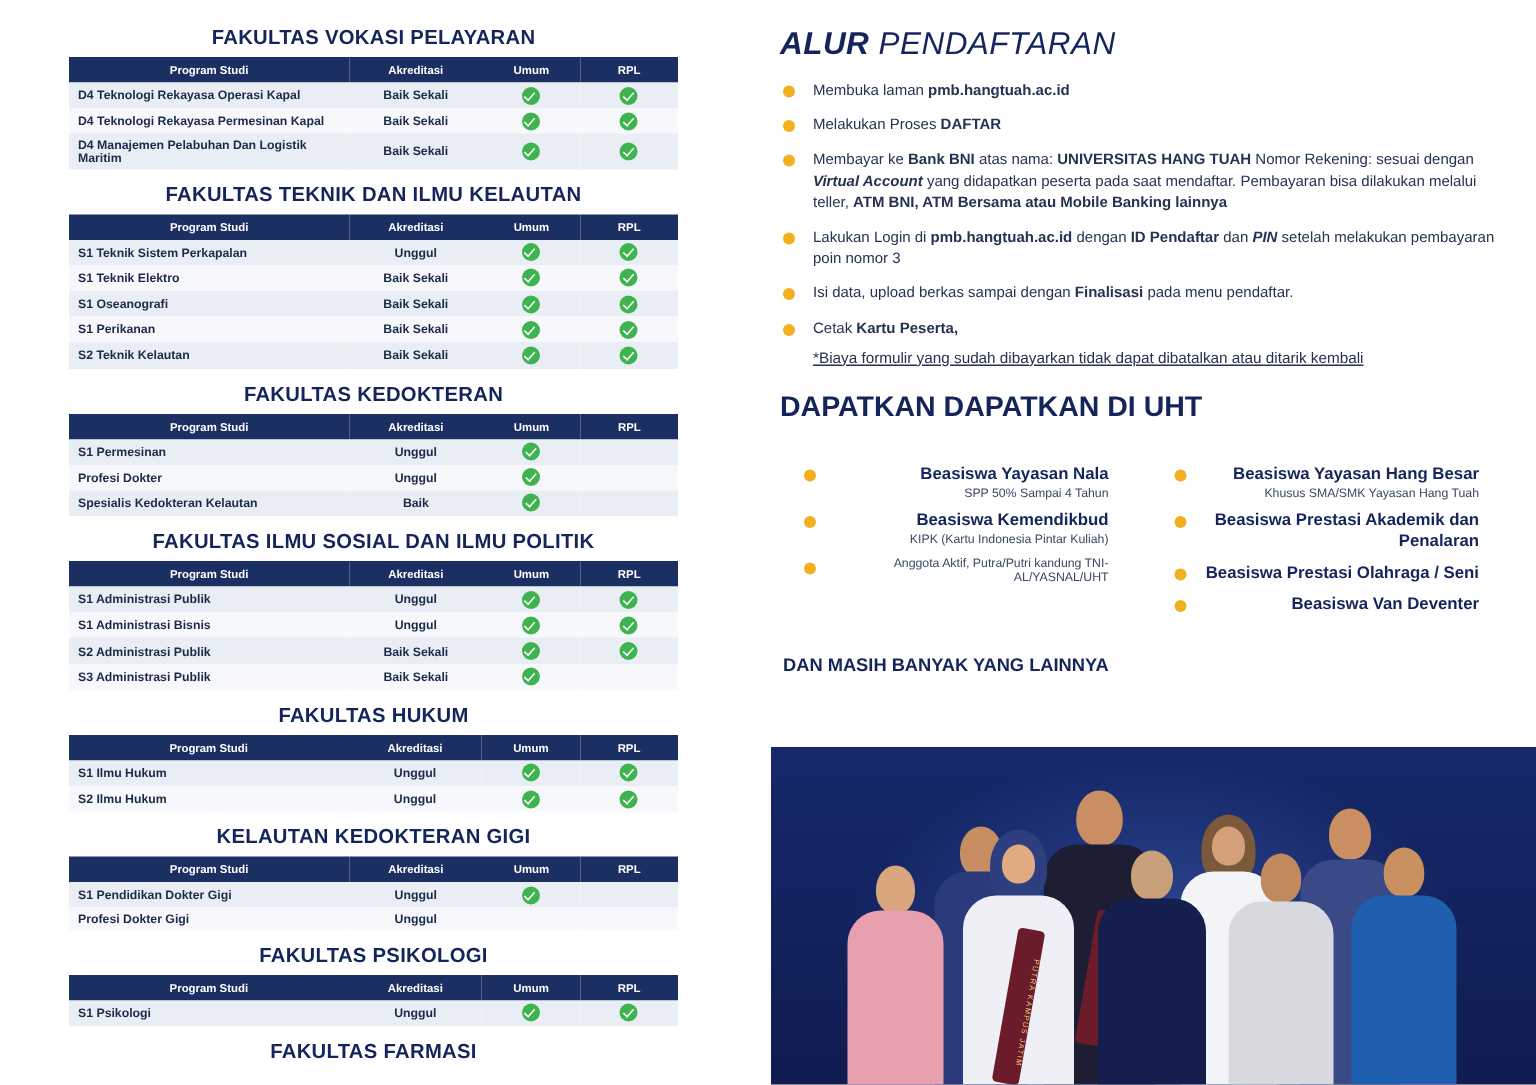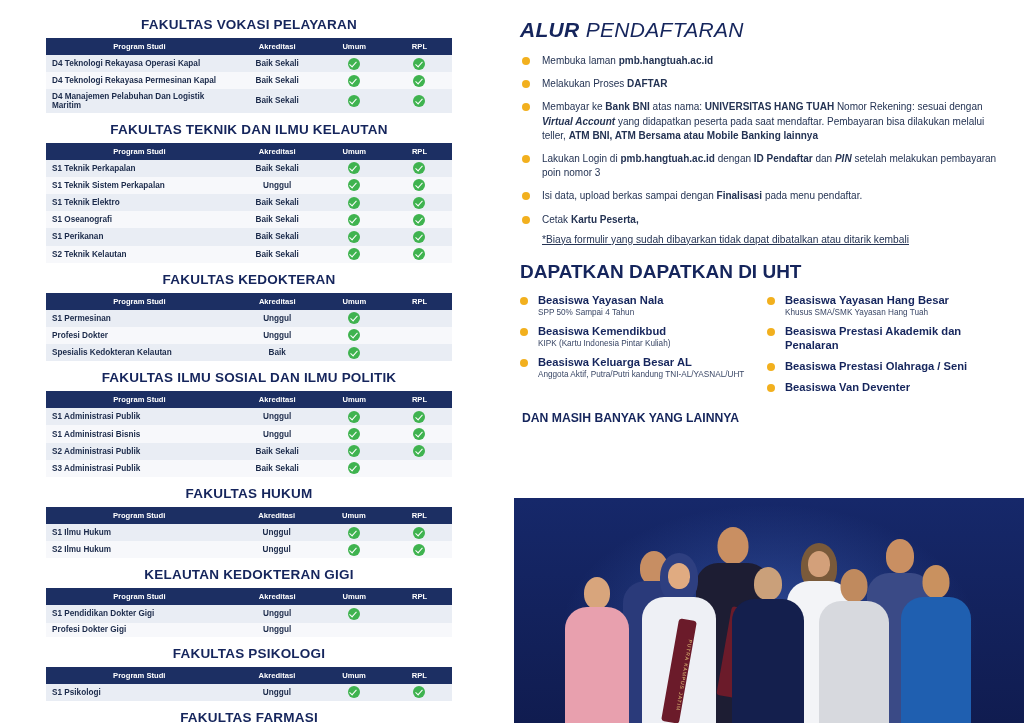--- a/index.html
+++ b/index.html
@@ -82,21 +82,21 @@
   .bi{font-weight:bold;font-style:italic;}
   .note{
     font-size:10.2px;color:#243353;margin:-2px 0 0 22px;text-decoration:underline;
   }
 
   .schol-head{
     font-size:19px;font-weight:bold;color:#15255c;margin:16px 0 10px 0;
   }
   .schol-cols{display:flex;gap:12px;}
   .schol-col{flex:1;}
-  ul.schol{list-style:none;margin:0;padding:0;}
+  ul.schol{list-style:none;margin:16px;padding:0;text-align:right;}
   ul.schol li{
     position:relative;padding-left:18px;margin-bottom:7px;
   }
   ul.schol li:before{
     content:"";position:absolute;left:0;top:4px;width:8px;height:8px;
     border-radius:50%;background:#f2b01e;
   }
   .s-title{font-size:11.2px;font-weight:bold;color:#15255c;display:block;line-height:1.25;}
   .s-sub{font-size:8.2px;color:#3a4766;display:block;margin-top:1px;}
   .more{
@@ -168,26 +168,20 @@
           <thead>
             <tr>
               <th class="ps">Program Studi</th>
               <th class="ak">Akreditasi</th>
               <th class="um">Umum</th>
               <th class="rp">RPL</th>
             </tr>
           </thead>
           <tbody>
             <tr>
-              <td class="ps">S1 Teknik Perkapalan</td>
-              <td class="ak">Baik Sekali</td>
-              <td class="um"><span class="tick"></span></td>
-              <td class="rp"><span class="tick"></span></td>
-            </tr>
-            <tr>
               <td class="ps">S1 Teknik Sistem Perkapalan</td>
               <td class="ak">Unggul</td>
               <td class="um"><span class="tick"></span></td>
               <td class="rp"><span class="tick"></span></td>
             </tr>
             <tr>
               <td class="ps">S1 Teknik Elektro</td>
               <td class="ak">Baik Sekali</td>
               <td class="um"><span class="tick"></span></td>
               <td class="rp"><span class="tick"></span></td>
@@ -393,21 +387,20 @@
         <ul class="schol" id="schol-left">
             <li>
               <span class="s-title">Beasiswa Yayasan Nala</span>
               <span class="s-sub">SPP 50% Sampai 4 Tahun</span>
             </li>
             <li>
               <span class="s-title">Beasiswa Kemendikbud</span>
               <span class="s-sub">KIPK (Kartu Indonesia Pintar Kuliah)</span>
             </li>
             <li>
-              <span class="s-title">Beasiswa Keluarga Besar AL</span>
               <span class="s-sub">Anggota Aktif, Putra/Putri kandung TNI-AL/YASNAL/UHT</span>
             </li>
           </ul>
       </div>
       <div class="schol-col">
         <ul class="schol" id="schol-right">
             <li>
               <span class="s-title">Beasiswa Yayasan Hang Besar</span>
               <span class="s-sub">Khusus SMA/SMK Yayasan Hang Tuah</span>
             </li>

